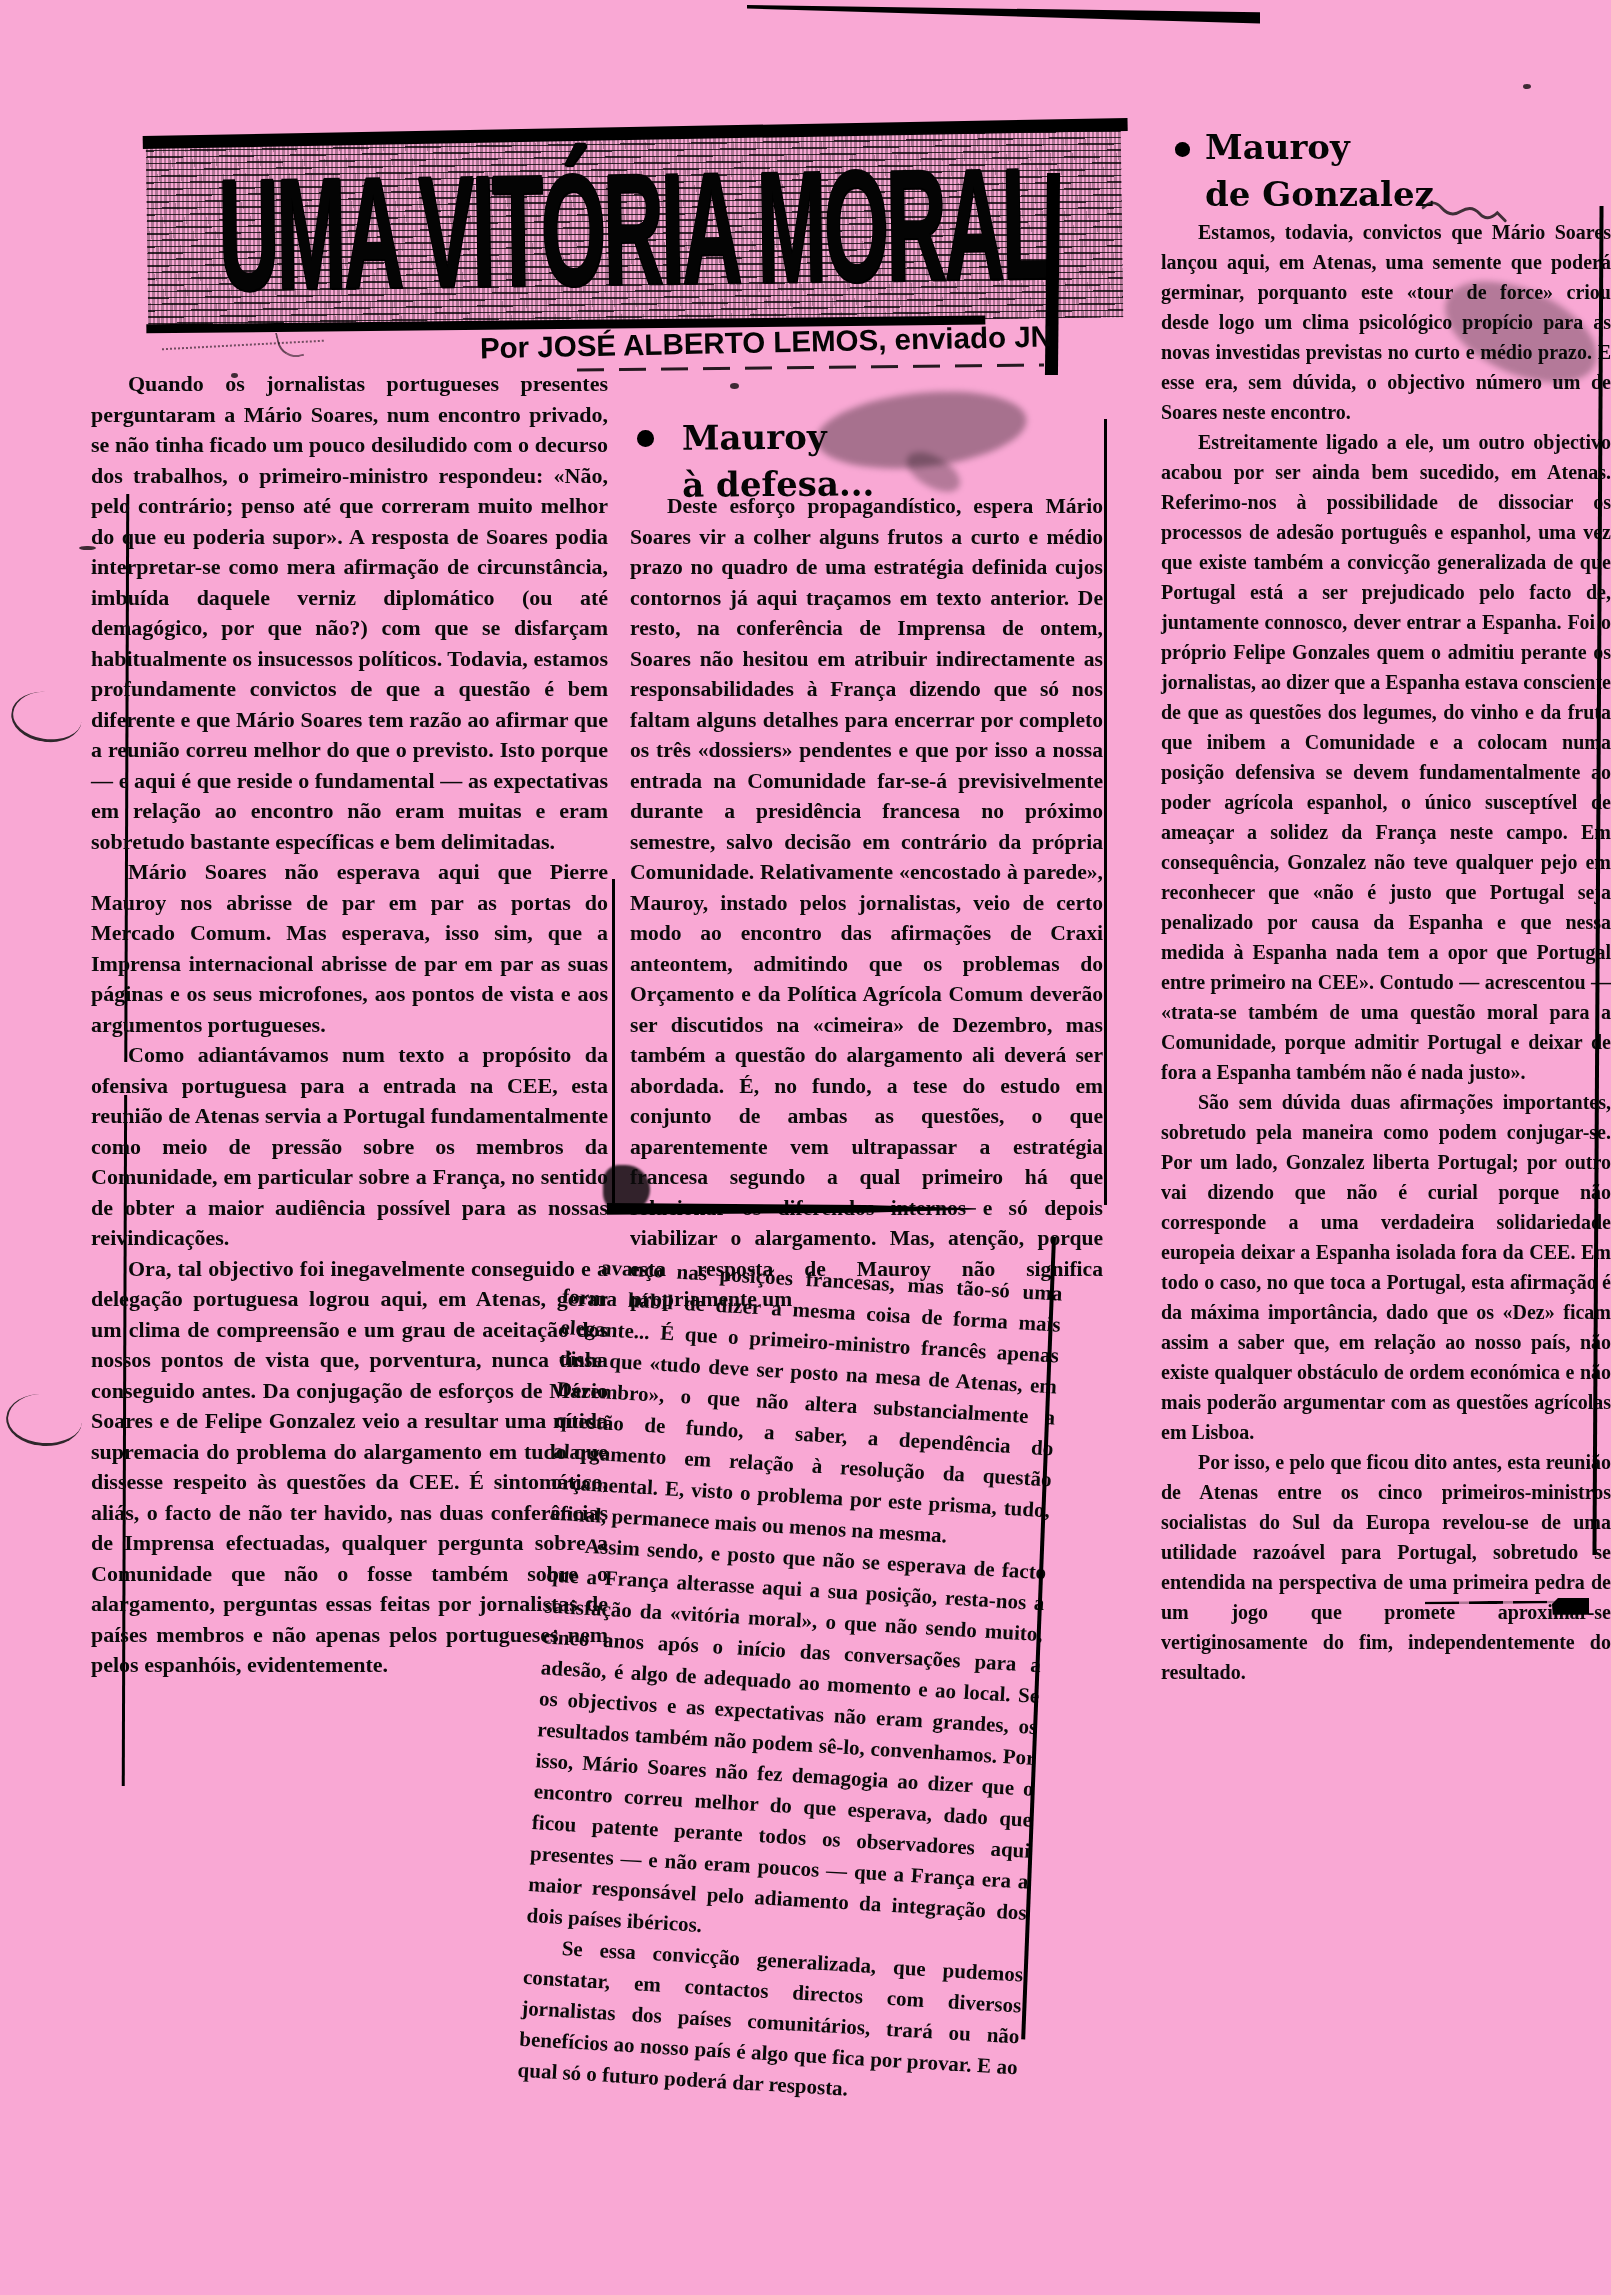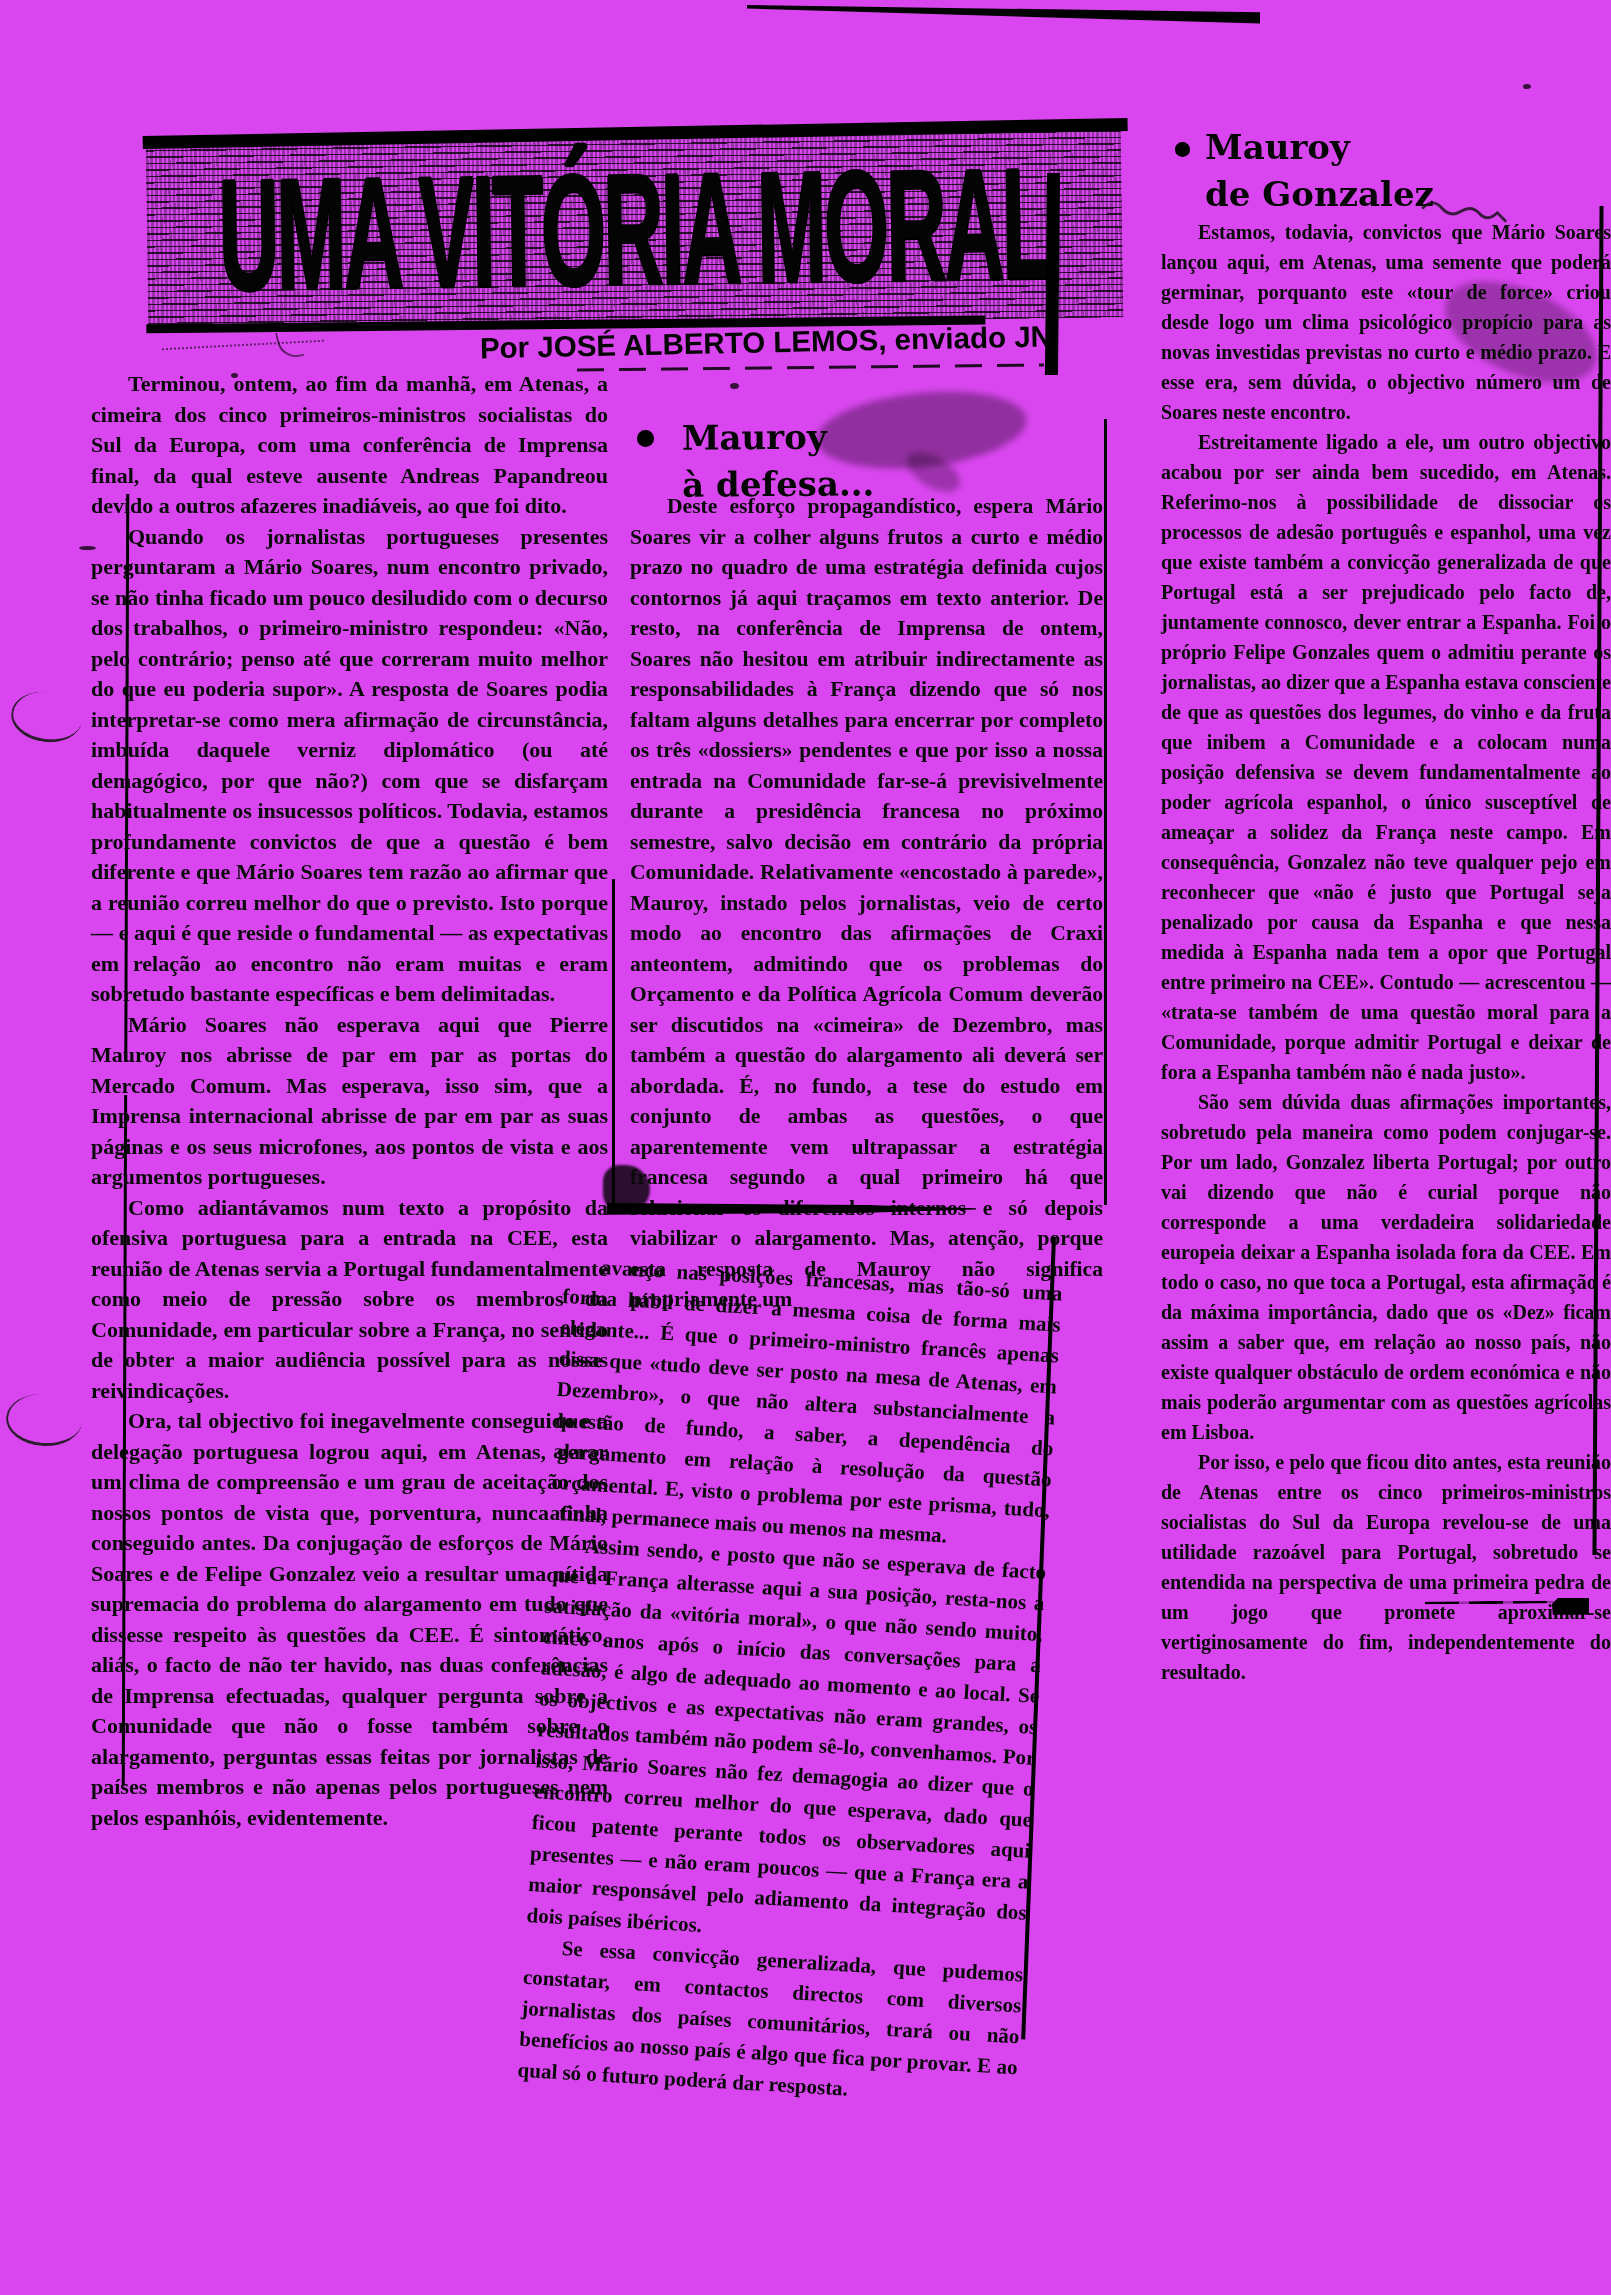--- a/index.html
+++ b/index.html
@@ -1,17 +1,17 @@
 <!DOCTYPE html>
 <html style="font-size:7.9px"><head>
 <meta charset="utf-8">
 <style>
   html,body{margin:0;padding:0;background:#e8e8e8;}
   #page{
-    position:relative; width:1612px; height:2295px; background:#d946ef;
+    position:relative; width:1612px; height:2295px; background:#f9a8d4;
     overflow:hidden; font-family:"Liberation Serif", serif; color:#0a0a0a;
   }
   
   .headline-box{
     position:absolute; left:147px; top:132px; width:975px; height:192px;
     background-image:
       repeating-linear-gradient(0deg, rgba(0,0,0,.78) 0 1.5px, rgba(0,0,0,0) 1.5px 6.4px),
       repeating-linear-gradient(90deg, rgba(0,0,0,.30) 0 2.5px, rgba(0,0,0,0) 2.5px 4.4px);
     transform:rotate(-0.8deg);
     display:flex; align-items:center; justify-content:center;
@@ -145,21 +145,20 @@
   <div id="smudge-1" class="smudge"></div>
   <div id="smudge-2" class="smudge"></div>
   <div id="smudge-3" class="smudge"></div>
   <div id="smudge-4" class="smudge"></div>
   <div class="speck" style="left:231px;top:373px;width:6.9px;height:4.9px;"></div>
   <div class="speck" style="left:730px;top:383px;width:8.8px;height:5.9px;"></div>
   <div class="speck" style="left:1523px;top:84px;width:7.9px;height:4.9px;"></div>
   <div class="speck" style="left:79px;top:546px;width:16.7px;height:4.4px;"></div>
 
   <div id="left-col" class="col">
-    <p>Terminou, ontem, ao fim da manhã, em Atenas, a cimeira dos cinco primeiros-ministros socialistas do Sul da Europa, com uma conferência de Imprensa final, da qual esteve ausente Andreas Papandreou devido a outros afazeres inadiáveis, ao que foi dito.</p>
     <p>Quando os jornalistas portugueses presentes perguntaram a Mário Soares, num encontro privado, se não tinha ficado um pouco desiludido com o decurso dos trabalhos, o primeiro-ministro respondeu: «Não, pelo contrário; penso até que correram muito melhor do que eu poderia supor». A resposta de Soares podia interpretar-se como mera afirmação de circunstância, imbuída daquele verniz diplomático (ou até demagógico, por que não?) com que se disfarçam habitualmente os insucessos políticos. Todavia, estamos profundamente convictos de que a questão é bem diferente e que Mário Soares tem razão ao afirmar que a reunião correu melhor do que o previsto. Isto porque — e aqui é que reside o fundamental — as expectativas em relação ao encontro não eram muitas e eram sobretudo bastante específicas e bem delimitadas.</p>
     <p>Mário Soares não esperava aqui que Pierre Mauroy nos abrisse de par em par as portas do Mercado Comum. Mas esperava, isso sim, que a Imprensa internacional abrisse de par em par as suas páginas e os seus microfones, aos pontos de vista e aos argumentos portugueses.</p>
     <p>Como adiantávamos num texto a propósito da ofensiva portuguesa para a entrada na CEE, esta reunião de Atenas servia a Portugal fundamentalmente como meio de pressão sobre os membros da Comunidade, em particular sobre a França, no sentido de obter a maior audiência possível para as nossas reivindicações.</p>
     <p>Ora, tal objectivo foi inegavelmente conseguido e a delegação portuguesa logrou aqui, em Atenas, gerar um clima de compreensão e um grau de aceitação dos nossos pontos de vista que, porventura, nunca tinha conseguido antes. Da conjugação de esforços de Mário Soares e de Felipe Gonzalez veio a resultar uma nítida supremacia do problema do alargamento em tudo que dissesse respeito às questões da CEE. É sintomático, aliás, o facto de não ter havido, nas duas conferências de Imprensa efectuadas, qualquer pergunta sobre a Comunidade que não o fosse também sobre o alargamento, perguntas essas feitas por jornalistas de países membros e não apenas pelos portugueses nem pelos espanhóis, evidentemente.</p>
   </div>
 
   <div id="mid-bullet" class="bullet"></div>
   <div id="mid-heading" class="sec-heading">
     <div>Mauroy</div>
     <div>à defesa...</div>

